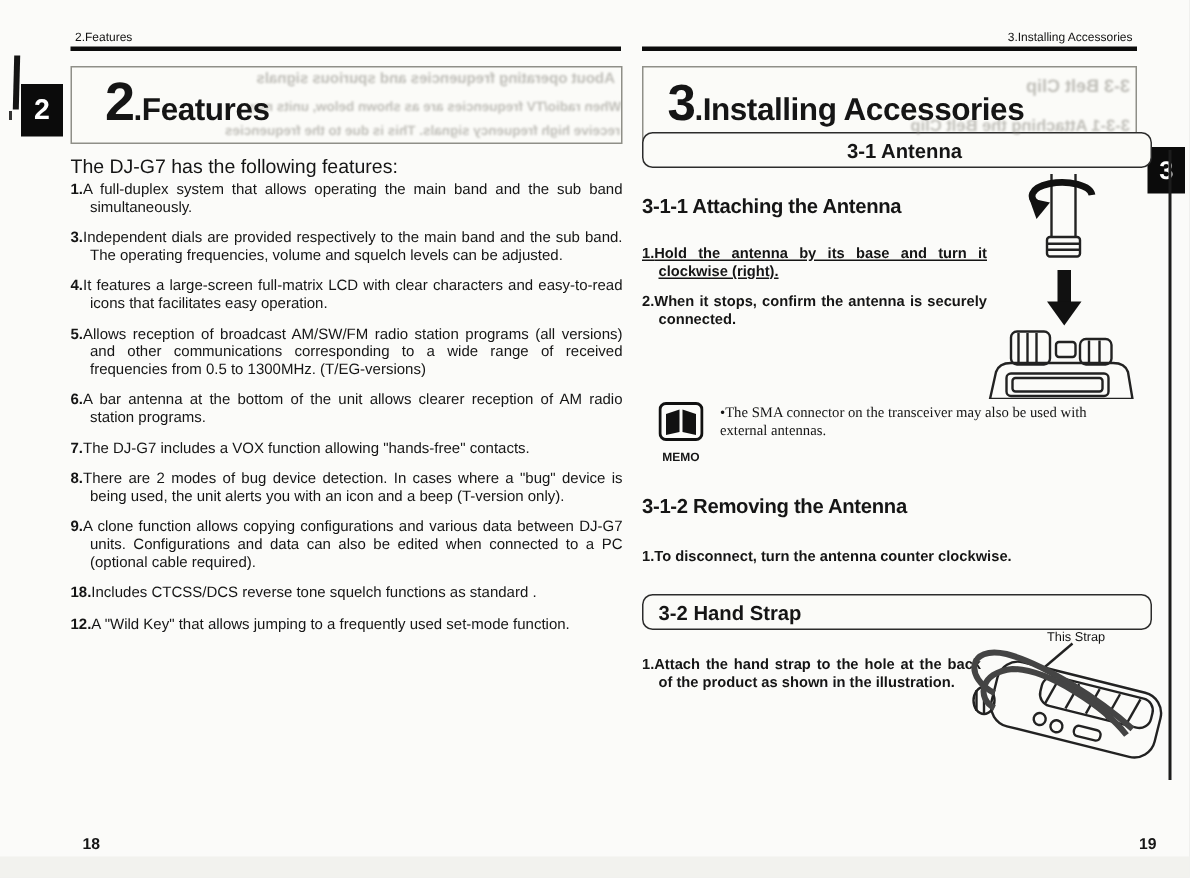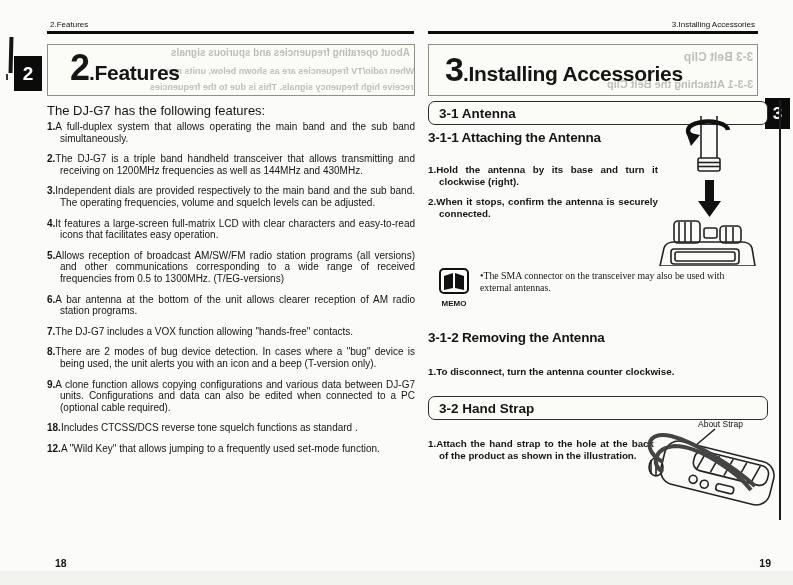--- a/index.html
+++ b/index.html
@@ -43,30 +43,30 @@
   .tab.t2{left:14px;top:56px;width:28px;height:35px;font-size:19px;}
   .tab.t3{left:765px;top:98px;width:25px;height:31px;font-size:17px;}
   .inkmark{position:absolute;left:9px;top:37px;width:4px;height:36px;background:#141414;transform:rotate(1.5deg);}
   .inkmark2{position:absolute;left:6px;top:74px;width:2px;height:6px;background:#333;}
   .edgeline{position:absolute;left:779px;top:100px;width:2px;height:420px;background:#1c1c1c;}
   
   .secbox{
     position:absolute;left:428px;width:328px;border:1.5px solid #2c2c2c;border-radius:7px;
     font-size:13.5px;font-weight:bold;padding:4px 0 3px 10px;background:#fbfbf8;
   }
-  .secbox.s31{top:101px;}
+  .secbox.s31{top:88px;text-align:center;}
   .secbox.s32{top:396px;}
   .subhead{position:absolute;left:428px;font-size:13.5px;font-weight:bold;letter-spacing:-0.2px;}
   .sh311{top:130px;}
   .sh312{top:330px;}
   .rstep{
     position:absolute;left:428px;width:219px;font-size:9.8px;font-weight:bold;
     line-height:12px;text-align:justify;padding-left:11px;text-indent:-11px;
   }
-  .rs1{top:154px;}
+  .rs1{top:154px;text-decoration:underline;}
   .rs2{top:186px;}
   .rs3{top:356px;width:300px;}
   .rs4{top:428px;width:215px;}
   
   .memo{position:absolute;left:437px;top:268px;width:318px;display:flex;gap:9px;}
   .memoicon{flex:0 0 34px;text-align:center;}
   .memoicon .lbl{font-size:8px;font-weight:bold;margin-top:1px;}
   .memotext{font-size:9.8px;line-height:12px;padding-top:2px;font-family:Liberation Serif, serif;}
   
   .illus{position:absolute;}
@@ -96,21 +96,20 @@
     <span class="bleed" style="top:2px;font-size:10px;">About operating frequencies and spurious signals</span>
     <span class="bleed" style="top:21px;font-size:9px;right:0;">When radio/TV frequencies are as shown below, units may</span>
     <span class="bleed" style="top:37px;font-size:9px;right:0;">receive high frequency signals. This is due to the frequencies</span>
     <span class="chap"><span class="big">2</span><span class="rest">.Features</span></span>
   </div>
 
   <div class="intro">The DJ-G7 has the following features:</div>
 
   <div class="features">
     <p class="feat"><b class="fnum">1.</b><span>A full-duplex system that allows operating the main band and the sub band simultaneously.</span></p>
-    <p class="feat"><b class="fnum">2.</b><span>The DJ-G7 is a triple band handheld transceiver that allows transmitting and receiving on 1200MHz frequencies as well as 144MHz and 430MHz.</span></p>
     <p class="feat"><b class="fnum">3.</b><span>Independent dials are provided respectively to the main band and the sub band. The operating frequencies, volume and squelch levels can be adjusted.</span></p>
     <p class="feat"><b class="fnum">4.</b><span>It features a large-screen full-matrix LCD with clear characters and easy-to-read icons that facilitates easy operation.</span></p>
     <p class="feat"><b class="fnum">5.</b><span>Allows reception of broadcast AM/SW/FM radio station programs (all versions) and other communications corresponding to a wide range of received frequencies from 0.5 to 1300MHz. (T/EG-versions)</span></p>
     <p class="feat"><b class="fnum">6.</b><span>A bar antenna at the bottom of the unit allows clearer reception of AM radio station programs.</span></p>
     <p class="feat"><b class="fnum">7.</b><span>The DJ-G7 includes a VOX function allowing "hands-free" contacts.</span></p>
     <p class="feat"><b class="fnum">8.</b><span>There are 2 modes of bug device detection. In cases where a "bug" device is being used, the unit alerts you with an icon and a beep (T-version only).</span></p>
     <p class="feat"><b class="fnum">9.</b><span>A clone function allows copying configurations and various data between DJ-G7 units. Configurations and data can also be edited when connected to a PC (optional cable required).</span></p>
     <p class="feat"><b class="fnum">18.</b><span>Includes CTCSS/DCS reverse tone squelch functions as standard .</span></p>
     <p class="feat"><b class="fnum">12.</b><span>A "Wild Key" that allows jumping to a frequently used set-mode function.</span></p>
   </div>
@@ -171,21 +170,21 @@
     </div>
     <div class="memotext">•The SMA connector on the transceiver may also be used with external antennas.</div>
   </div>
 
   <div class="subhead sh312">3-1-2 Removing the Antenna</div>
   <p class="rstep rs3"><span>1.</span><span>To disconnect, turn the antenna counter clockwise.</span></p>
 
   <div class="secbox s32">3-2 Hand Strap</div>
   <p class="rstep rs4"><span>1.</span><span>Attach the hand strap to the hole at the back of the product as shown in the illustration.</span></p>
 
-  <span class="straplabel">About Strap</span>
+  <span class="straplabel">This Strap</span>
   <svg class="illus illus-strap" viewBox="0 0 150 104">
     <g fill="none" stroke="#222" stroke-width="1.6">
       <line x1="82" y1="15" x2="62" y2="32"></line>
       <g transform="rotate(14 80 60)">
         <rect x="28" y="36" width="112" height="44" rx="14"></rect>
         <rect x="58" y="40" width="76" height="20" rx="8"></rect>
         <line x1="68" y1="41" x2="63" y2="59"></line>
         <line x1="82" y1="41" x2="77" y2="59"></line>
         <line x1="96" y1="41" x2="91" y2="59"></line>
         <line x1="110" y1="41" x2="105" y2="59"></line>

